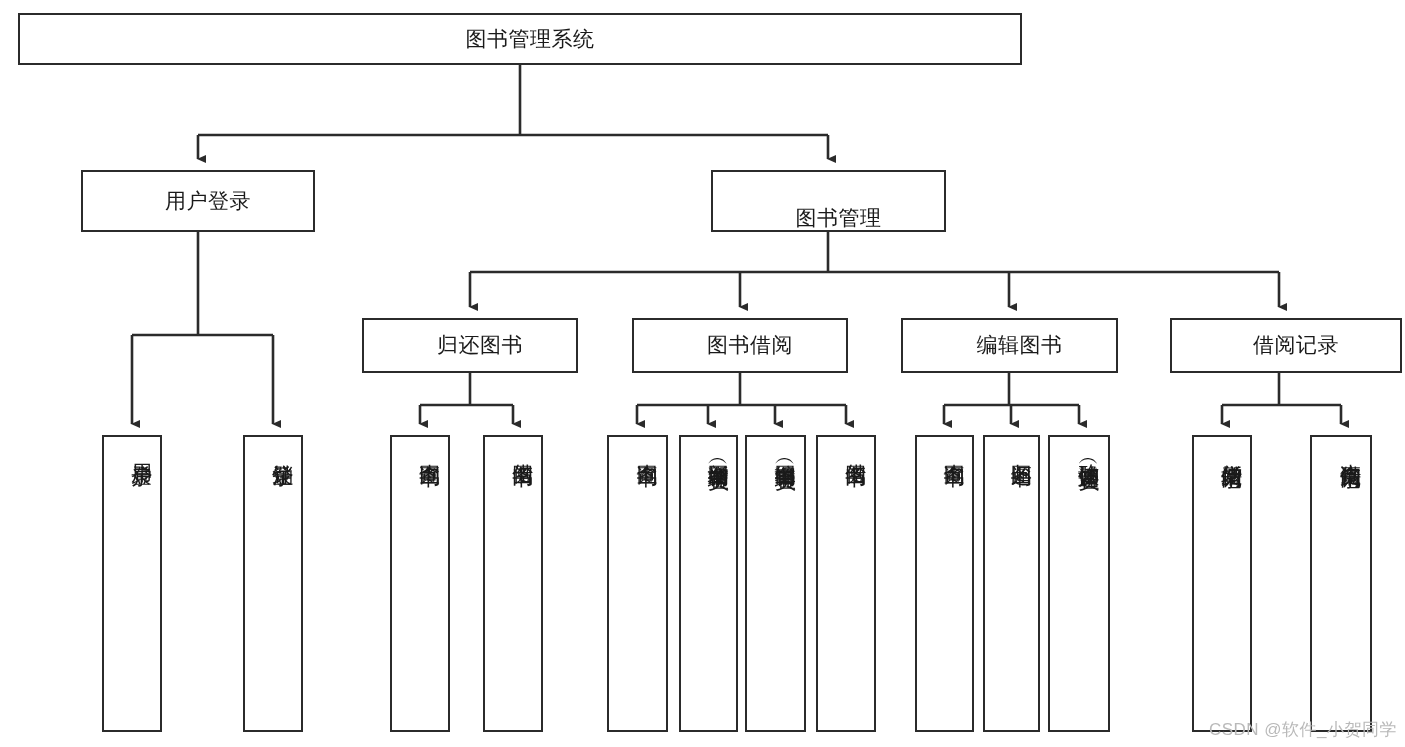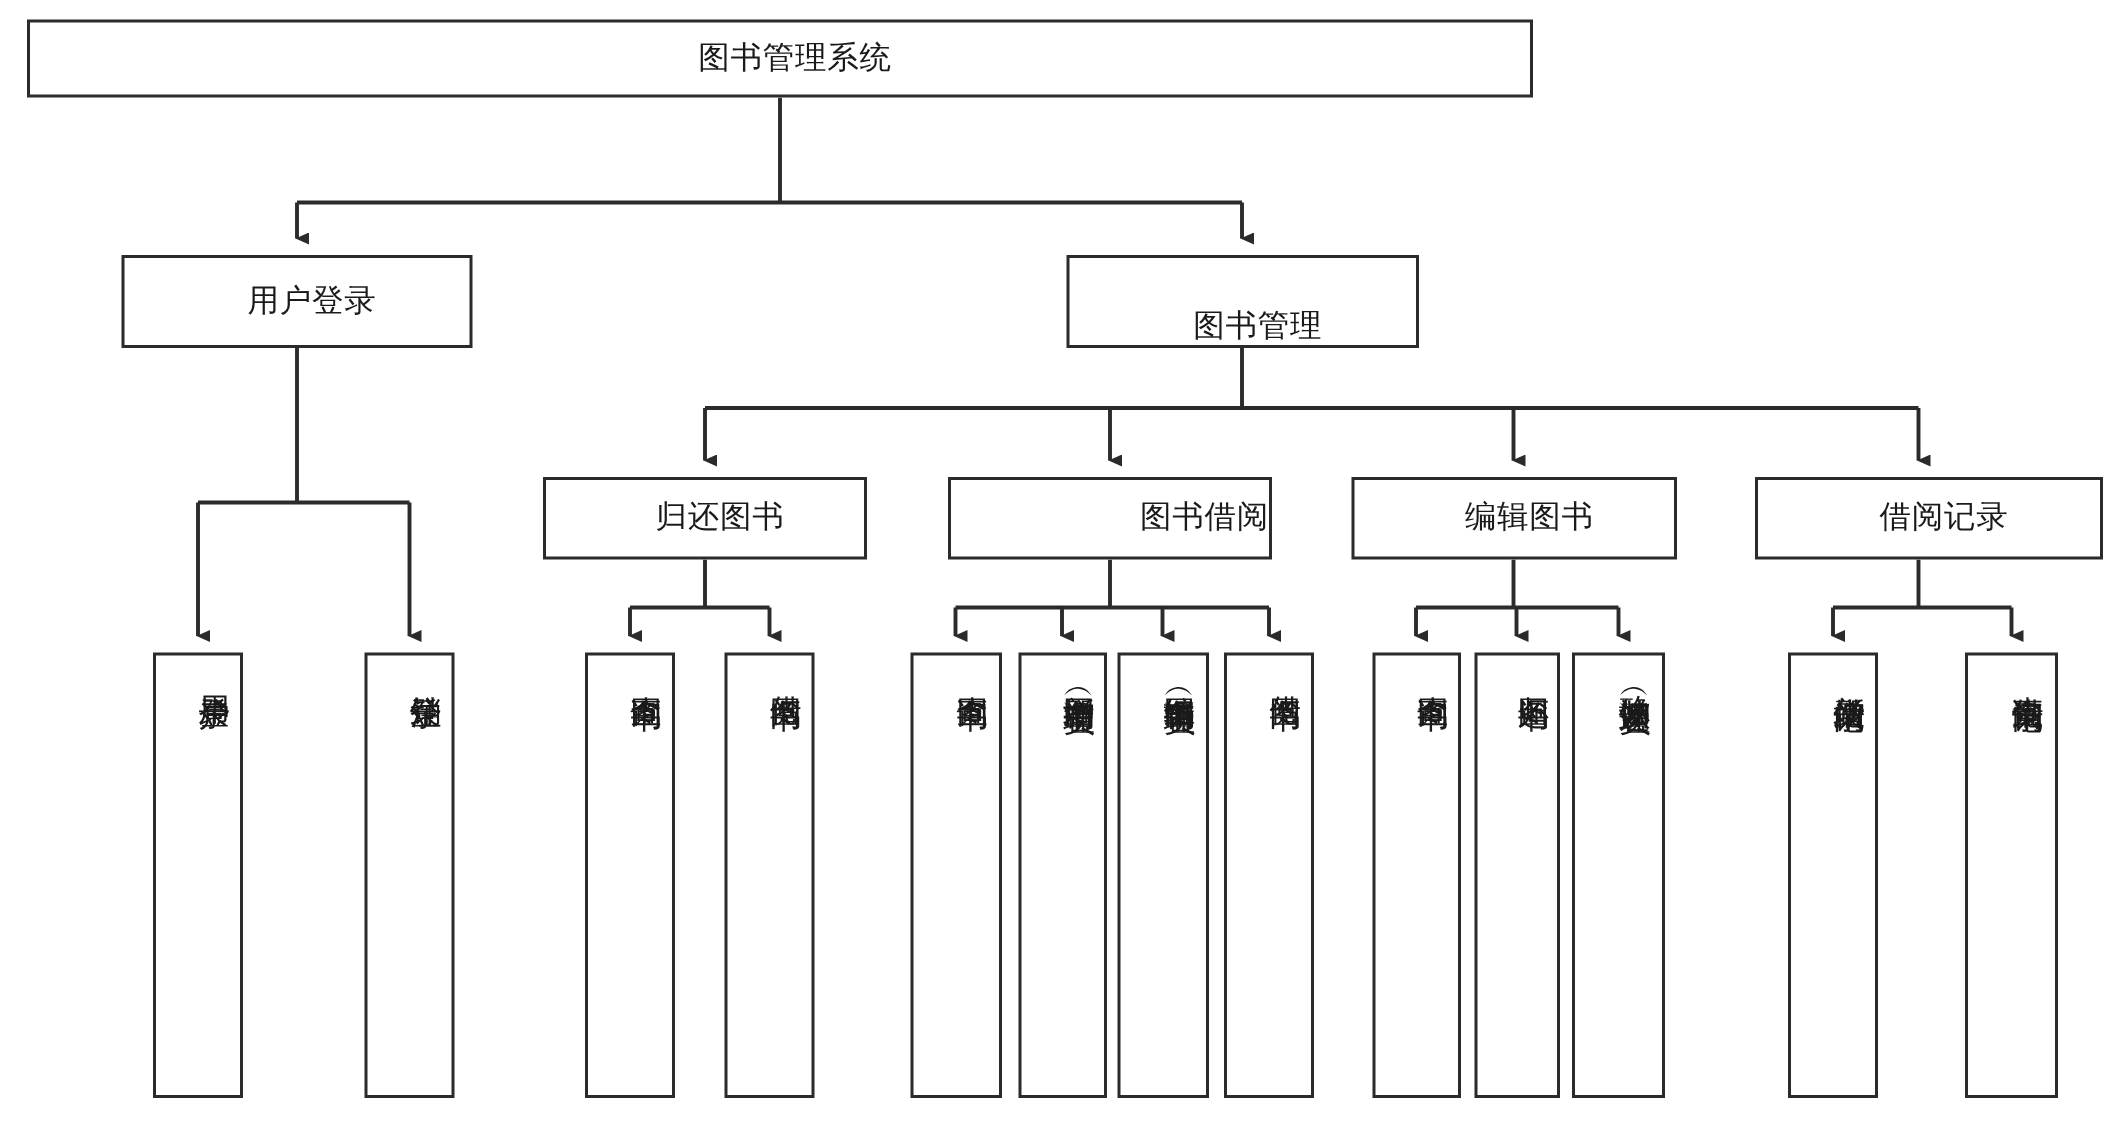--- a/index.html
+++ b/index.html
@@ -121,21 +121,21 @@
       </div>
       <div class="node horizontal" style="left: 81px; top: 170px; width: 234px; height: 62px;">
         <span class="label">用户登录</span>
       </div>
       <div class="node horizontal" style="left: 711px; top: 170px; width: 235px; height: 62px; align-items: flex-end;">
         <span class="label">图书管理</span>
       </div>
       <div class="node horizontal" style="left: 362px; top: 318px; width: 216px; height: 55px;">
         <span class="label">归还图书</span>
       </div>
-      <div class="node horizontal" style="left: 632px; top: 318px; width: 216px; height: 55px; justify-content: flex-end;">
+      <div class="node horizontal" style="left: 632px; top: 318px; width: 216px; height: 55px;">
         <span class="label">图书借阅</span>
       </div>
       <div class="node horizontal" style="left: 901px; top: 318px; width: 217px; height: 55px;">
         <span class="label">编辑图书</span>
       </div>
       <div class="node horizontal" style="left: 1170px; top: 318px; width: 232px; height: 55px;">
         <span class="label">借阅记录</span>
       </div>
       <div class="node vertical" style="left: 102px; top: 435px; width: 60px; height: 297px;">
         <span class="label">用户登录</span>
@@ -171,13 +171,14 @@
         <span class="label">确认归还（管理员）</span>
       </div>
       <div class="node vertical" style="left: 1192px; top: 435px; width: 60px; height: 297px;">
         <span class="label">新增借阅记录</span>
       </div>
       <div class="node vertical" style="left: 1310px; top: 435px; width: 62px; height: 297px;">
         <span class="label">查询借阅记录</span>
       </div>
     </div>
 
+  <div id="watermark">CSDN @软件_小贺同学</div>
 </div>
 
 </body></html>

